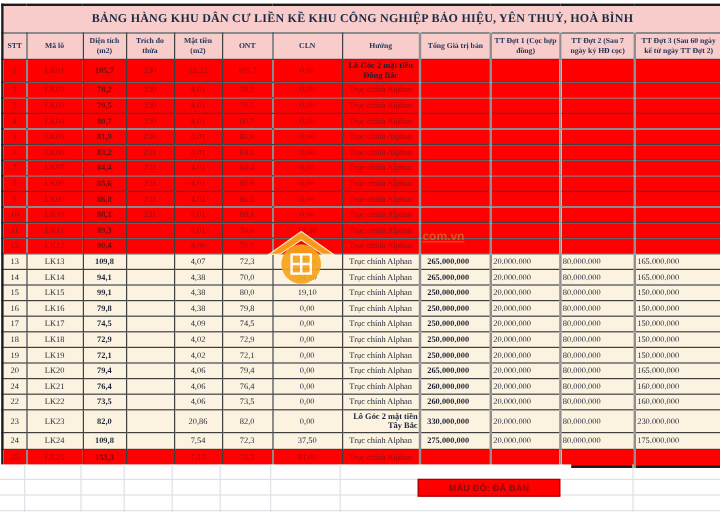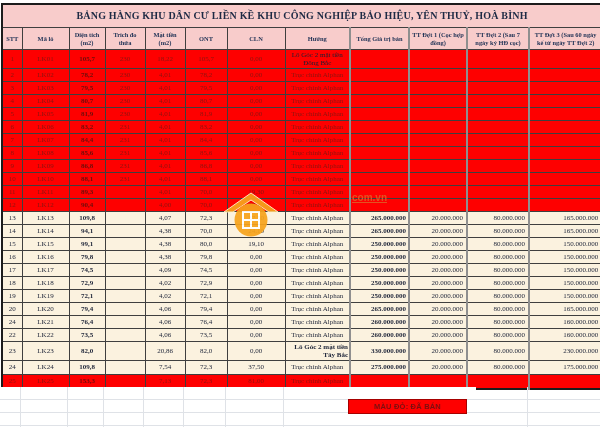--- a/index.html
+++ b/index.html
@@ -29,26 +29,26 @@
     background:#f8cccb;font-weight:bold;font-size:6.4px;color:#1d3054;
     height:21px;
   }
   tr.r-data{height:13px;}
   tr.r-tall{height:19px;}
   tr.r-med{height:14px;}
   
   tr.sold td{background:#fe0000;color:#8c1410;}
   tr.sold td.c-dien{font-weight:bold;color:#6d0e0b;}
   tr.sold td.c-huong{color:#8c1410;}
-  tr.sold td.c-huong.corner{color:#1f1f33;font-weight:normal;}
+  tr.sold td.c-huong.corner{color:#1f1f33;font-weight:bold;}
   
   tr.avail td{background:#fbf2df;color:#1d2438;}
   tr.avail td.c-dien{font-weight:bold;}
-  tr.avail td.c-tong{font-weight:bold;text-align:right;padding-right:2px;}
-  tr.avail td.c-money{text-align:right;padding-right:3px;}
+  tr.avail td.c-tong{font-weight:bold;text-align:right;padding-right:17px;}
+  tr.avail td.c-money{text-align:left;padding-right:3px;}
   tr.avail td.c-huong.corner{font-weight:bold;text-align:right;}
   tr.sold td.c-tong,tr.sold td.c-money{text-align:right;padding-right:3px;}
   
   .grid-area{position:absolute;left:0;top:387px;width:476px;height:40px;background:#ffffff;}
   .gline-h{position:absolute;left:0;width:600px;height:1px;background:#dfe2e7;}
   .gline-v{position:absolute;top:0;width:1px;height:40px;background:#dfe2e7;}
   .legend-box{
     position:absolute;left:348px;width:117px;height:13px;
     display:flex;align-items:center;justify-content:center;
     font-size:7.5px;font-weight:bold;letter-spacing:.2px;

